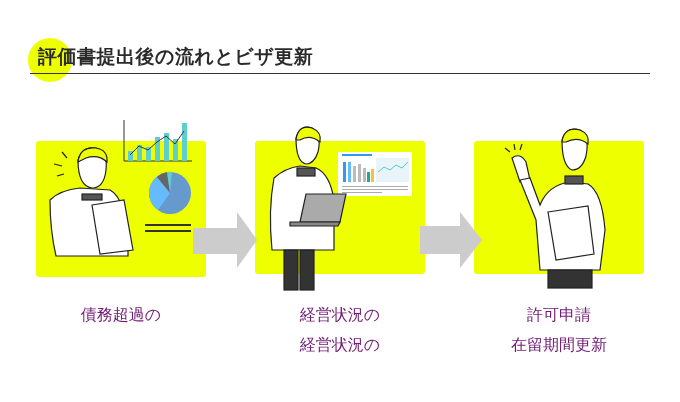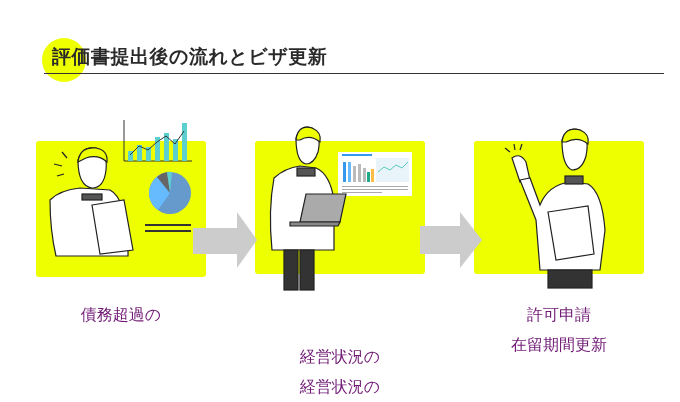--- a/index.html
+++ b/index.html
@@ -1,28 +1,28 @@
 <!DOCTYPE html>
 <html><head>
 <meta charset="utf-8">
 <style>
   html,body{margin:0;padding:0;background:#ffffff;}
   body{width:680px;height:402px;position:relative;overflow:hidden;font-family:"DejaVu Sans","Liberation Sans",sans-serif;}
-  .title-wrap{position:absolute;left:44px;top:40px;width:620px;height:36px;}
+  .title-wrap{position:absolute;left:30px;top:40px;width:620px;height:36px;}
   .title-dot{position:absolute;left:-2px;top:-2px;width:44px;height:44px;border-radius:50%;background:#eeff00;}
   .title{position:absolute;left:8px;top:4px;font-size:19px;font-weight:bold;color:#2a2a2a;letter-spacing:0.5px;white-space:nowrap;}
   .title-rule{position:absolute;left:0;top:33px;width:620px;height:1px;background:#333;}
   .panel{position:absolute;background:#eeff00;border-radius:3px;}
   .p1{left:36px;top:141px;width:170px;height:136px;}
   .p2{left:255px;top:141px;width:170px;height:133px;}
   .p3{left:474px;top:141px;width:170px;height:133px;}
   .arrow{position:absolute;}
   .caption{position:absolute;width:170px;text-align:center;font-size:16px;line-height:30px;color:#701a75;}
   .c1{left:36px;top:300px;}
-  .c2{left:255px;top:300px;margin-top:42px;}
+  .c2{left:255px;top:300px;}
   .c3{left:474px;top:300px;}
   svg.ill{position:absolute;overflow:visible;}
 </style>
 </head>
 <body>
 
 <div class="title-wrap">
   <div class="title-dot"></div>
   <div class="title">評価書提出後の流れとビザ更新</div>
   <div class="title-rule"></div>

